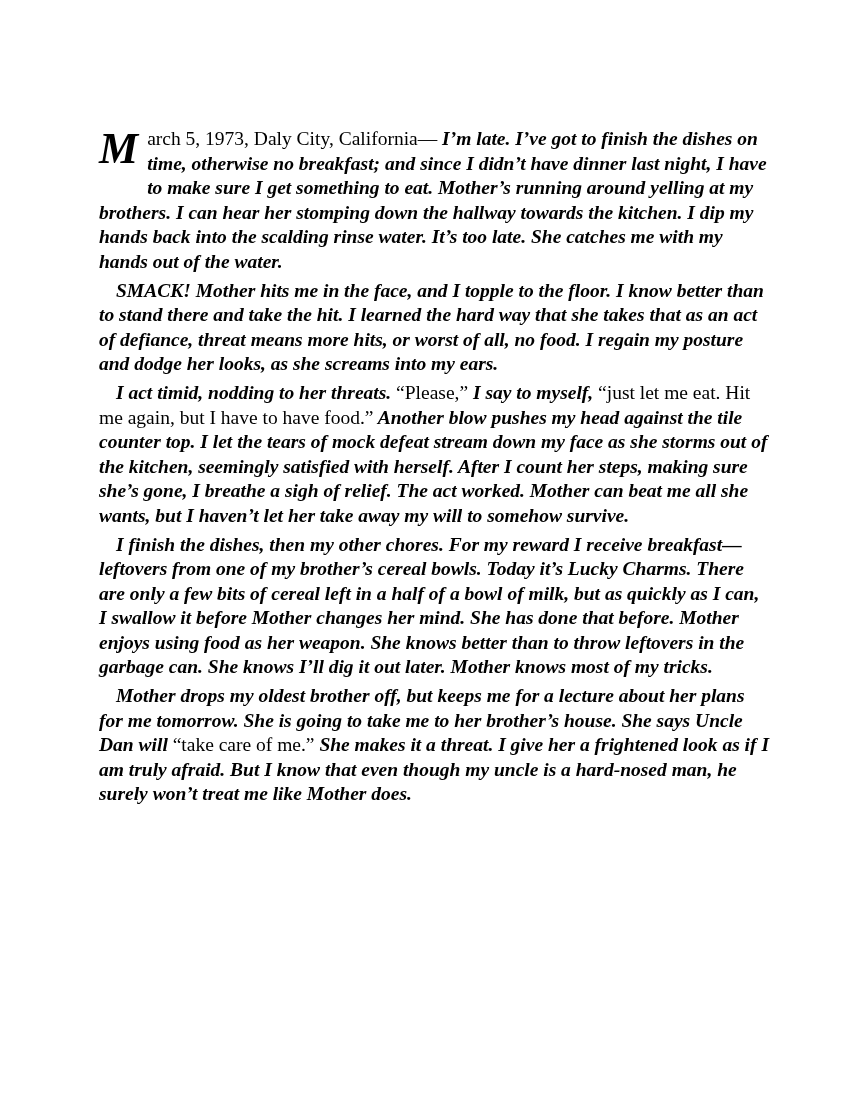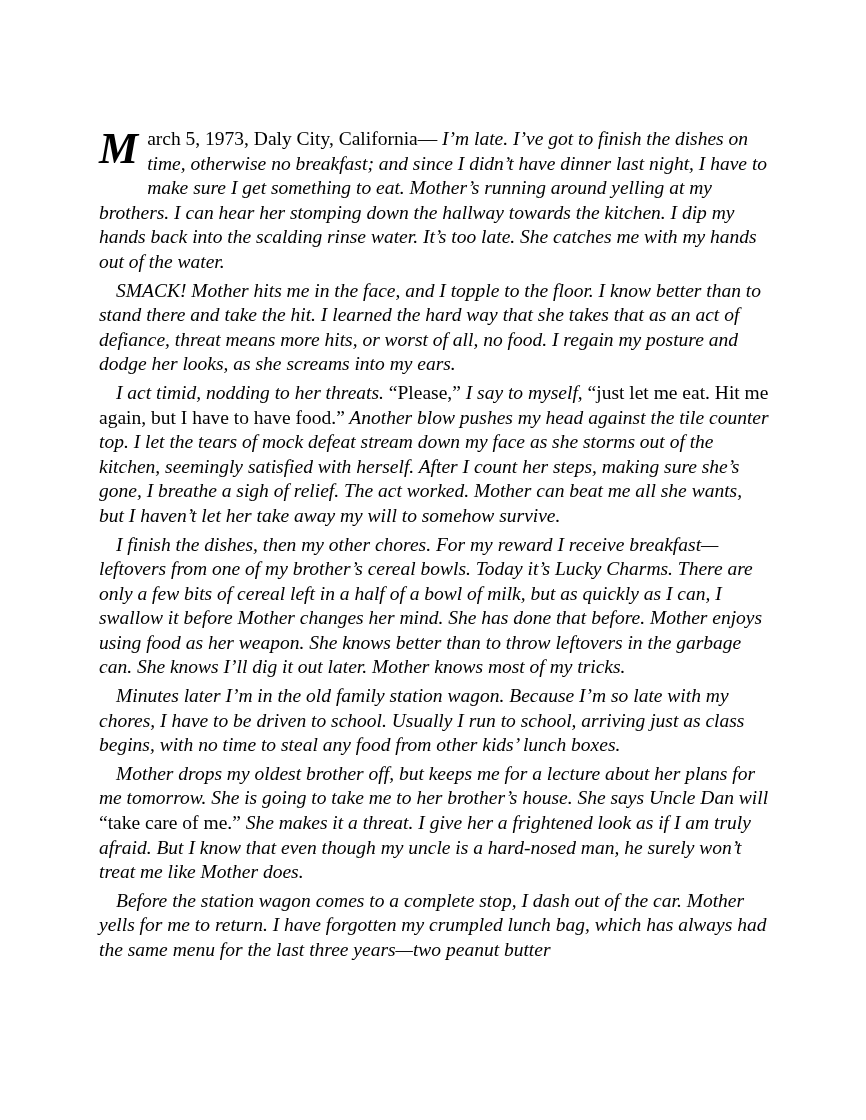--- a/index.html
+++ b/index.html
@@ -40,40 +40,39 @@
     float: left;
     font-weight: bold;
     font-style: italic;
     font-size: 44px;
     line-height: 44px;
     height: 58px;
     margin: 0 9px 0 0;
   }
   .run-italic {
     font-style: italic;
+    font-weight: bold;
   }
   .run-roman {
     font-style: normal;
     margin-top: 44px;
   }
 </style>
 </head>
 <body>
 
 <div class="page" style="background: rgb(255, 255, 255); color: rgb(0, 0, 0);">
   <div class="text-block">
 
     <p class="para opening"><span class="drop-cap">M</span><span class="run-roman">arch 5, 1973, Daly City, California— </span><span class="run-italic">I’m late. I’ve got to finish the dishes on time, otherwise no breakfast; and since I didn’t have dinner last night, I have to make sure I get something to eat. Mother’s running around yelling at my brothers. I can hear her stomping down the hallway towards the kitchen. I dip my hands back into the scalding rinse water. It’s too late. She catches me with my hands out of the water.</span></p>
 
     <p class="para"><span class="run-italic">SMACK! Mother hits me in the face, and I topple to the floor. I know better than to stand there and take the hit. I learned the hard way that she takes that as an act of defiance, threat means more hits, or worst of all, no food. I regain my posture and dodge her looks, as she screams into my ears.</span></p>
 
     <p class="para"><span class="run-italic">I act timid, nodding to her threats. </span><span class="run-roman">“Please,”</span><span class="run-italic"> I say to myself, </span><span class="run-roman">“just let me eat. Hit me again, but I have to have food.”</span><span class="run-italic"> Another blow pushes my head against the tile counter top. I let the tears of mock defeat stream down my face as she storms out of the kitchen, seemingly satisfied with herself. After I count her steps, making sure she’s gone, I breathe a sigh of relief. The act worked. Mother can beat me all she wants, but I haven’t let her take away my will to somehow survive.</span></p>
 
     <p class="para"><span class="run-italic">I finish the dishes, then my other chores. For my reward I receive breakfast—leftovers from one of my brother’s cereal bowls. Today it’s Lucky Charms. There are only a few bits of cereal left in a half of a bowl of milk, but as quickly as I can, I swallow it before Mother changes her mind. She has done that before. Mother enjoys using food as her weapon. She knows better than to throw leftovers in the garbage can. She knows I’ll dig it out later. Mother knows most of my tricks.</span></p>
 
-    <p class="para"><span class="run-italic">Minutes later I’m in the old family station wagon. Because I’m so late with my chores, I have to be driven to school. Usually I run to school, arriving just as class begins, with no time to steal any food from other kids’ lunch boxes.</span></p>
 
     <p class="para"><span class="run-italic">Mother drops my oldest brother off, but keeps me for a lecture about her plans for me tomorrow. She is going to take me to her brother’s house. She says Uncle Dan will </span><span class="run-roman">“take care of me.”</span><span class="run-italic"> She makes it a threat. I give her a frightened look as if I am truly afraid. But I know that even though my uncle is a hard-nosed man, he surely won’t treat me like Mother does.</span></p>
 
-    <p class="para"><span class="run-italic">Before the station wagon comes to a complete stop, I dash out of the car. Mother yells for me to return. I have forgotten my crumpled lunch bag, which has always had the same menu for the last three years—two peanut butter</span></p>
 
   </div>
 </div>
 
 </body></html>

